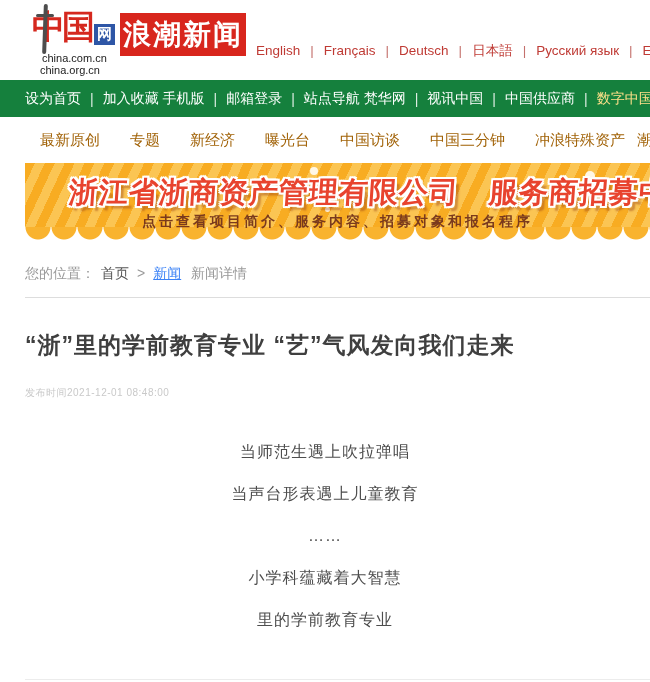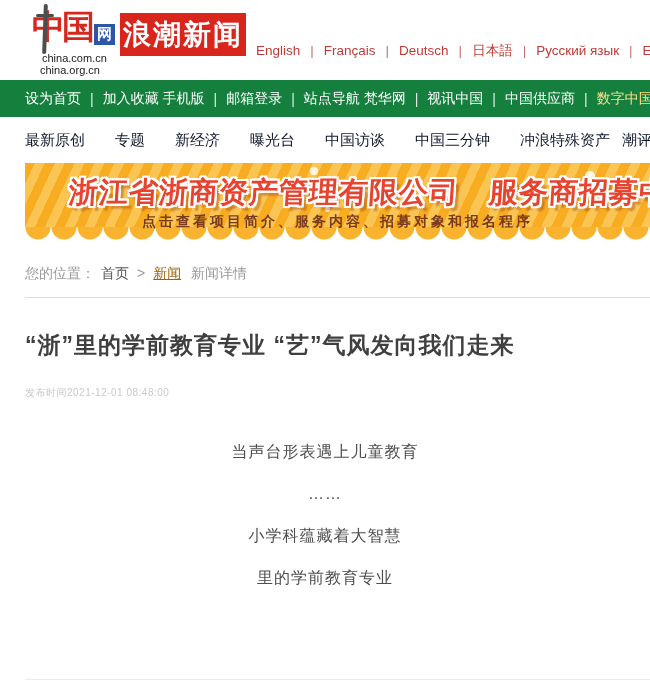--- a/index.html
+++ b/index.html
@@ -35,21 +35,21 @@
   
   .topnav { position:absolute; top:80px; left:0; width:650px; height:37px; background:#15803d;
     color:#fff; font-size:14px; display:flex; align-items:center; padding-left:25px;
     white-space:nowrap; overflow:hidden; }
   .topnav .item { cursor:pointer; }
   .topnav .sep { margin:0 9px; color:rgba(255,255,255,.85); }
   .topnav .hl { color:#ffe08a; }
 
   
   .subnav { position:absolute; top:117px; left:0; width:650px; height:46px; display:flex;
-    align-items:center; padding-left:25px; font-size:15px; color:#0f172a; white-space:nowrap; overflow:hidden; }
+    align-items:center; padding-left:40px; font-size:15px; color:#a16207; white-space:nowrap; overflow:hidden; }
   .subnav .item { margin-right:30px; cursor:pointer; }
   .subnav .item:nth-child(7) { margin-right:12px; }
 
   
   .banner { position:absolute; left:25px; top:163px; width:625px; height:64px; cursor:pointer;
     background:repeating-linear-gradient(115deg,#f8ac22 0 9px,#fbc553 9px 18px); }
   .banner-scallop { position:absolute; left:0; top:64px; width:625px; height:14px;
     background:radial-gradient(circle at 13px 0px,#f9b32f 12px,transparent 13px);
     background-size:26px 14px; background-repeat:repeat-x; }
   .banner-title { position:absolute; left:44px; top:10px; white-space:nowrap; font-size:29px;
@@ -61,21 +61,21 @@
   .dot { position:absolute; background:#fff; border-radius:50%; opacity:.85; }
   .dot1 { left:285px; top:4px;  width:8px;  height:8px; }
   .dot2 { left:392px; top:16px; width:6px;  height:6px; }
   .dot3 { left:560px; top:8px;  width:10px; height:10px; }
   .dot4 { left:300px; top:44px; width:5px;  height:5px; }
 
   
   .breadcrumb { position:absolute; left:25px; top:265px; font-size:14px; color:#9a9a9a; }
   .bc-home { color:#555; margin:0 8px 0 6px; cursor:pointer; }
   .bc-sep { color:#9a9a9a; }
-  .bc-section { color:#a16207; text-decoration:underline; margin:0 6px 0 8px; cursor:pointer; }
+  .bc-section { color:#3b82f6; text-decoration:underline; margin:0 6px 0 8px; cursor:pointer; }
   .bc-current { color:#9a9a9a; }
 
   .divider { position:absolute; left:25px; top:297px; width:625px; height:1px; background:#ddd; }
 
   
   .article-title { position:absolute; left:25px; top:330px; font-size:23px; font-weight:bold;
     color:#3f3f3f; letter-spacing:1px; }
   .publish { position:absolute; left:25px; top:386px; font-size:10px; color:#c9c9c9; letter-spacing:.5px; }
   .article-body { position:absolute; left:0; top:431px; width:650px; }
   .article-body p { margin:0; height:42px; display:flex; align-items:center; justify-content:center;
@@ -145,19 +145,20 @@
 <div class="breadcrumb">
   <span>您的位置：</span><span class="bc-home">首页</span><span class="bc-sep">&gt;</span><span class="bc-section">新闻</span> <span class="bc-current">新闻详情</span>
 </div>
 
 <div class="divider"></div>
 
 <h1 class="article-title" style="margin:0;">“浙”里的学前教育专业 “艺”气风发向我们走来</h1>
 <div class="publish">发布时间2021-12-01 08:48:00</div>
 
 <div class="article-body">
+  <p>当师范生遇上吹拉弹唱</p>
   <p>当声台形表遇上儿童教育</p>
   <p>……</p>
   <p>小学科蕴藏着大智慧</p>
   <p>里的学前教育专业</p>
 </div>
 
 <div class="bottom-divider"></div>
 
 </body></html>

